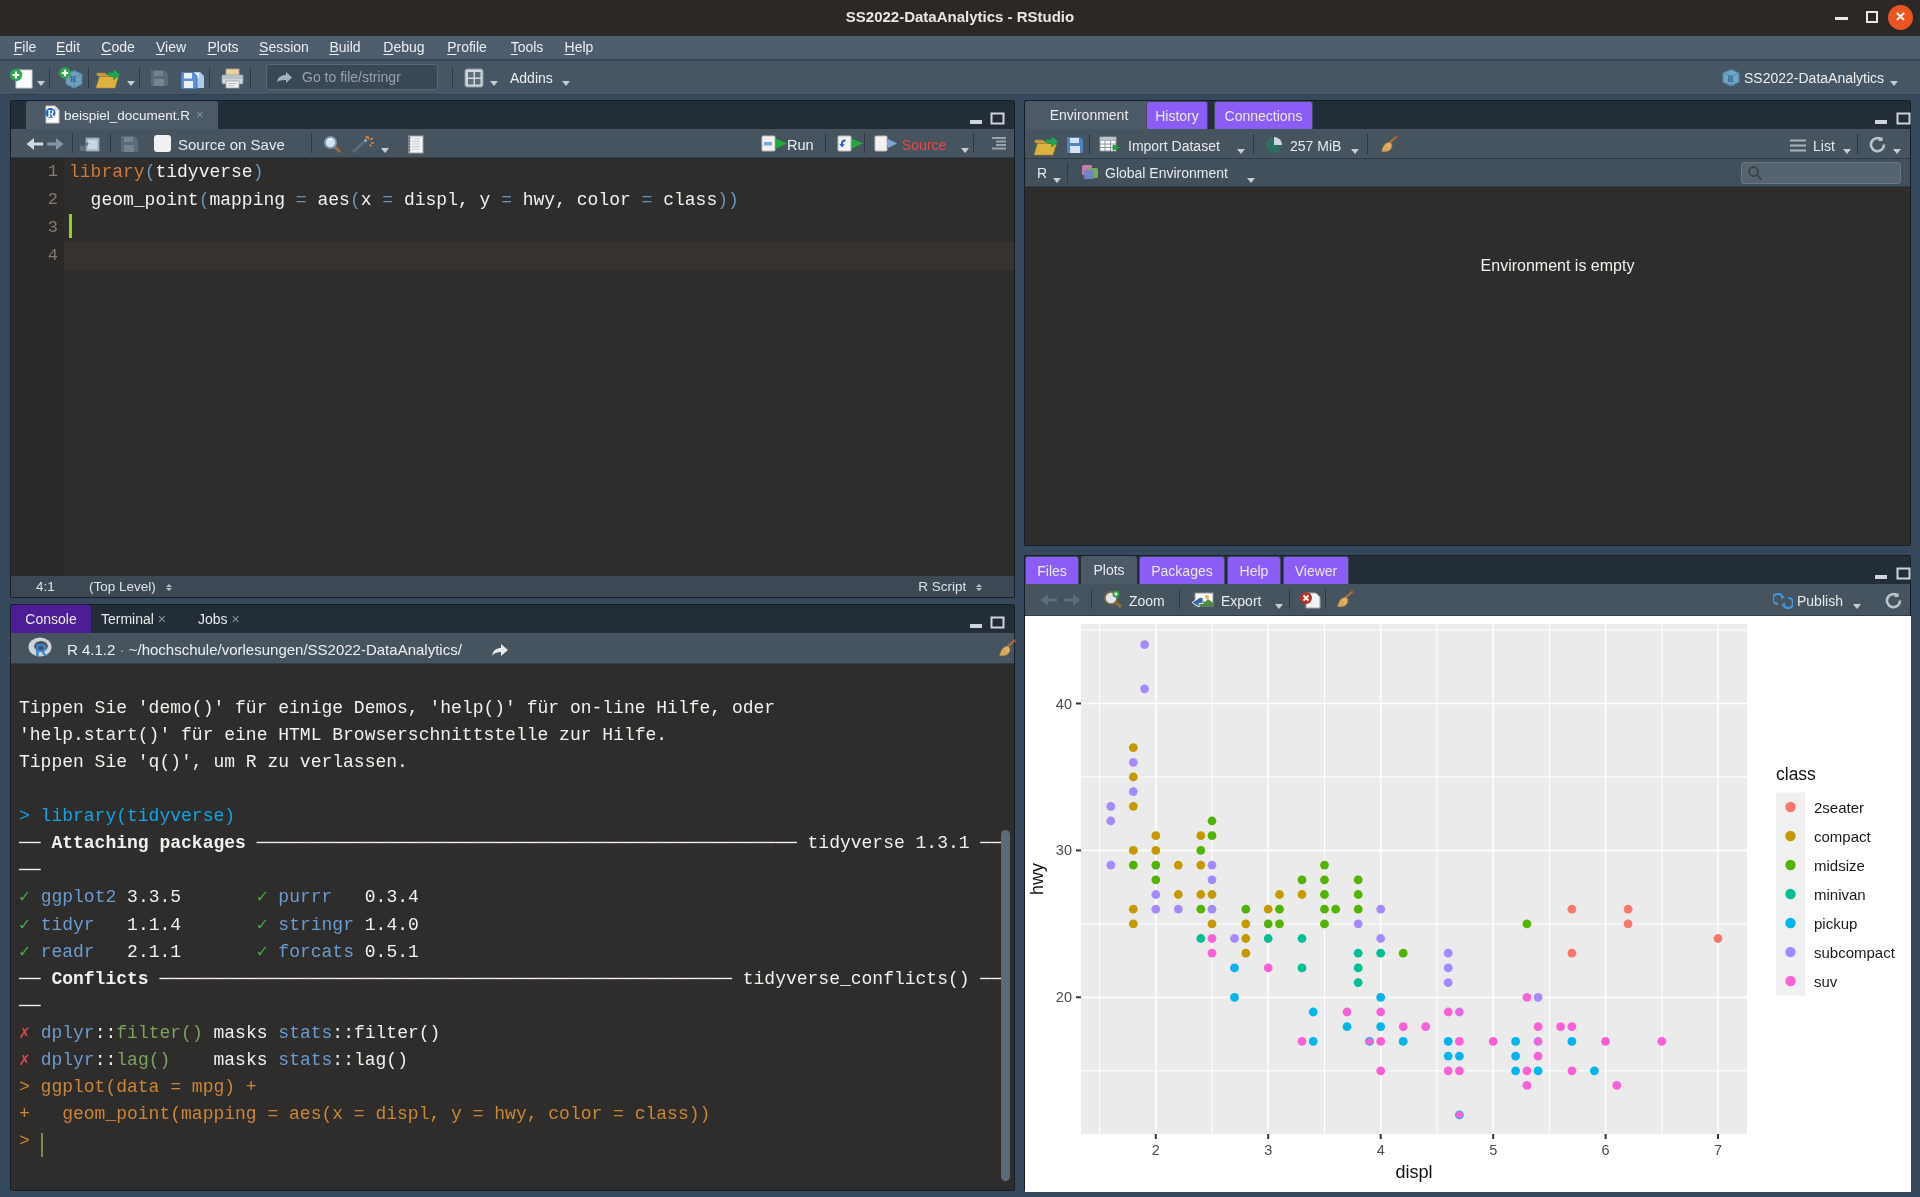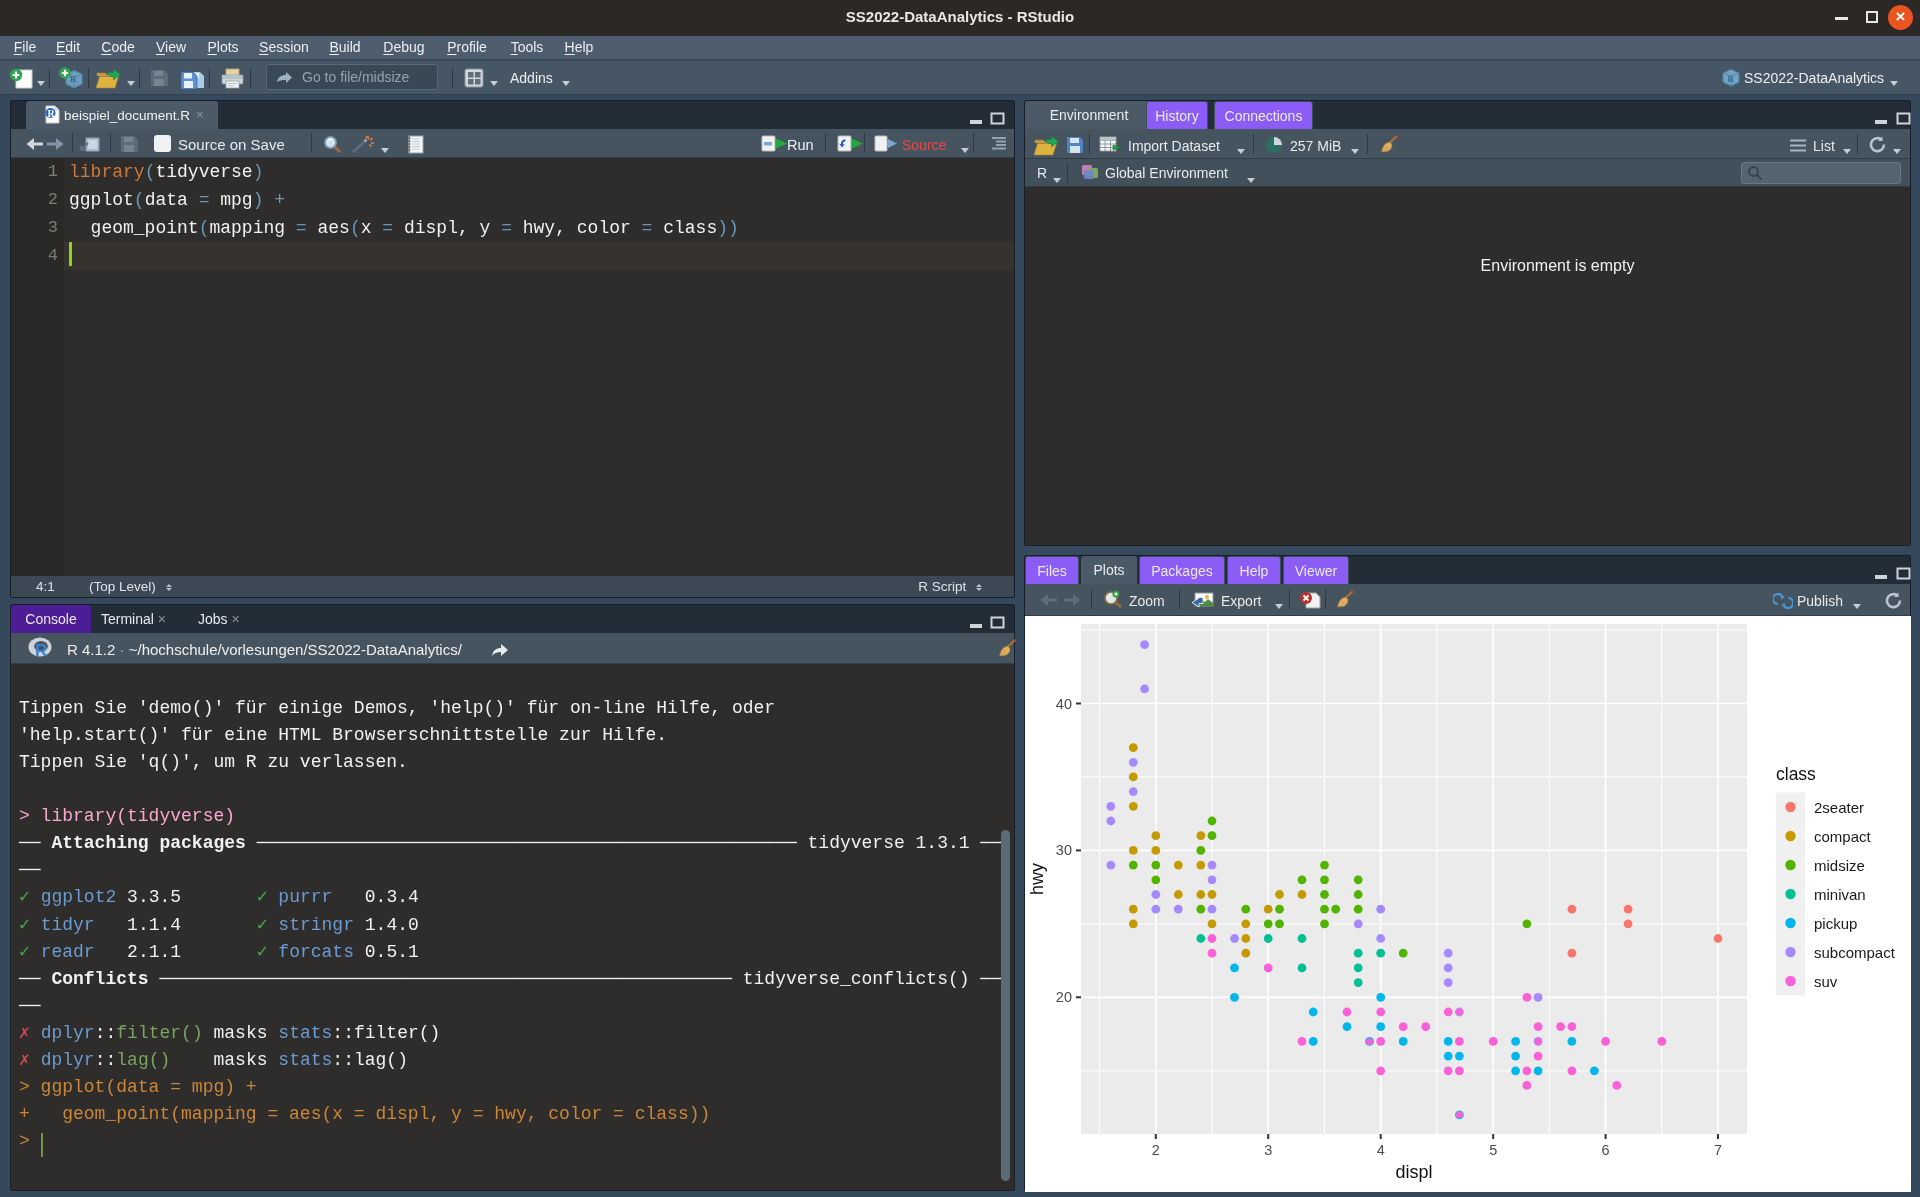--- a/index.html
+++ b/index.html
@@ -97,21 +97,21 @@
         <rect x="2" y="7" width="21" height="9" rx="1.5" fill="#cfd6dc" stroke="#8b949c" stroke-width=".8"></rect>
         <rect x="2" y="7" width="21" height="4" fill="#b7c0c7"></rect>
         <rect x="6" y="13" width="13" height="7" fill="#f0f2f3" stroke="#9aa2a9" stroke-width=".8"></rect>
         <path d="M8 15.5h9M8 17.5h6" stroke="#b9c0c6"></path>
       </svg></div>
 <div class="abs" style="left:250px;top:7px"><b class="tsep"></b></div>
 <div class="srch" style="left:266px;top:3px;width:172px;height:26px"></div>
 <div class="abs" style="left:274px;top:8px;"><svg width="20" height="16" viewBox="0 0 20 16" style="">
         <path d="M3 13c1-5 4-7 9-7V3l6 5.5L12 14v-3C8 11 5 11.5 3 13z" fill="#9fb2c0"></path>
       </svg></div>
-<div class="abs" style="left:302px;top:8px;color:#97a2ab;font-size:14px">Go to file/midsize</div>
+<div class="abs" style="left:302px;top:8px;color:#97a2ab;font-size:14px">Go to file/stringr</div>
 <div class="abs" style="left:452px;top:7px"><b class="tsep"></b></div>
 <div class="abs" style="left:464px;top:7px;"><svg width="21" height="20" viewBox="0 0 21 20" style="">
         <rect x="1" y="1" width="18" height="18" rx="2" fill="#cfd6dc" stroke="#8b949c"></rect>
         <rect x="4" y="4" width="5.5" height="5.5" fill="#5f6e7a"></rect>
         <rect x="11" y="4" width="5.5" height="5.5" fill="#5f6e7a"></rect>
         <rect x="4" y="11" width="5.5" height="5.5" fill="#5f6e7a"></rect>
         <rect x="11" y="11" width="5.5" height="5.5" fill="#5f6e7a"></rect>
       </svg></div>
 <div class="abs" style="left:490px;top:13px"><b class="car"></b></div>
 <div class="abs" style="left:510px;top:9px;color:#eceef0;font-size:14px">Addins</div>
@@ -207,21 +207,20 @@
 <div class="ed" style="left:0;top:57px;width:1003px;height:418px">
 <div class="gut" style="left:0;top:0;width:53px;height:418px;padding-right:6px">
 <div style="height:28px;line-height:28px">1</div>
         <div style="height:28px;line-height:28px">2</div>
         <div style="height:28px;line-height:28px">3</div>
         <div style="height:28px;line-height:28px">4</div>
 </div>
 <div class="abs" style="left:53px;top:84px;width:950px;height:28px;background:#36332f"></div>
 <div class="abs mono" style="left:58px;top:0;font-size:18px;line-height:28px;color:#f2f1ef">
         <div style="white-space:pre">​<i style="color:#cb7a3c">library</i><i style="color:#6897bb">(</i>tidyverse<i style="color:#6897bb">)</i></div>
-        <div style="white-space:pre">ggplot<i style="color:#6897bb">(</i>data <i style="color:#6897bb">=</i> mpg<i style="color:#6897bb">)</i> <i style="color:#6897bb">+</i></div>
         <div style="white-space:pre">  geom_point<i style="color:#6897bb">(</i>mapping <i style="color:#6897bb">=</i> aes<i style="color:#6897bb">(</i>x <i style="color:#6897bb">=</i> displ, y <i style="color:#6897bb">=</i> hwy, color <i style="color:#6897bb">=</i> class<i style="color:#6897bb">))</i></div>
         <div><i style="display:inline-block;width:3px;height:24px;background:#8fd41b;vertical-align:-5px"></i></div>
       </div>
 </div>
 <div class="statusbar" style="left:0;top:475px;width:1003px;height:21px;line-height:21px">
 <span style="position:absolute;left:25px">4:1</span>
 <span style="position:absolute;left:78px">(Top Level) <span class="updn"></span></span>
 <span style="position:absolute;right:32px">R Script <span class="updn"></span></span>
 </div>
 </div>
@@ -251,21 +250,21 @@
         <path d="M16.5 1.2l2.2 2.2 1-1-2.2-2.2z" fill="#c0392b"></path>
         <path d="M11.5 7.5c-2.5-.5-5 .8-6.5 3-1.2 1.8-2 4-2.3 6 2.3.6 5 .3 7-.8 2.2-1.2 3.5-3.5 3.2-6z" fill="#e0b05e" stroke="#a8824a" stroke-width=".7"></path>
         <path d="M6 11l3 3M4.5 13.5l2.5 2.5" stroke="#b8904a" stroke-width=".8"></path>
       </svg></div>
 <div class="abs" style="left:0;top:59px;width:1003px;height:526px;background:#2f2d2b"></div>
 <div class="abs mono" style="left:8px;top:90px;font-size:18px">
       <div class="cl">Tippen Sie 'demo()' für einige Demos, 'help()' für on-line Hilfe, oder</div>
 <div class="cl">'help.start()' für eine HTML Browserschnittstelle zur Hilfe.</div>
 <div class="cl">Tippen Sie 'q()', um R zu verlassen.</div>
 <div class="cl"></div>
-<div class="cl"><i style="color:#f9a8d4">&gt; library(tidyverse)</i></div>
+<div class="cl"><i style="color:#0ea5e9">&gt; library(tidyverse)</i></div>
 <div class="cl"><i class="b">── Attaching packages </i>────────────────────────────────────────────────── tidyverse 1.3.1 ──</div>
 <div class="cl">──</div>
 <div class="cl"><i style="color:#3fae4a">✓</i> <i style="color:#6a9bd2">ggplot2 </i>3.3.5       <i style="color:#3fae4a">✓</i> <i style="color:#6a9bd2">purrr   </i>0.3.4</div>
 <div class="cl"><i style="color:#3fae4a">✓</i> <i style="color:#6a9bd2">tidyr   </i>1.1.4       <i style="color:#3fae4a">✓</i> <i style="color:#6a9bd2">stringr </i>1.4.0</div>
 <div class="cl"><i style="color:#3fae4a">✓</i> <i style="color:#6a9bd2">readr   </i>2.1.1       <i style="color:#3fae4a">✓</i> <i style="color:#6a9bd2">forcats </i>0.5.1</div>
 <div class="cl"><i class="b">── Conflicts </i>───────────────────────────────────────────────────── tidyverse_conflicts() ──</div>
 <div class="cl">──</div>
 <div class="cl"><i style="color:#d4484e">✗</i> <i style="color:#6a9bd2">dplyr</i>::<i style="color:#7aa45f">filter()</i> masks <i style="color:#6a9bd2">stats</i>::filter()</div>
 <div class="cl"><i style="color:#d4484e">✗</i> <i style="color:#6a9bd2">dplyr</i>::<i style="color:#7aa45f">lag()</i>    masks <i style="color:#6a9bd2">stats</i>::lag()</div>
 <div class="cl"><i style="color:#cb8637">&gt; ggplot(data = mpg) +</i></div>

